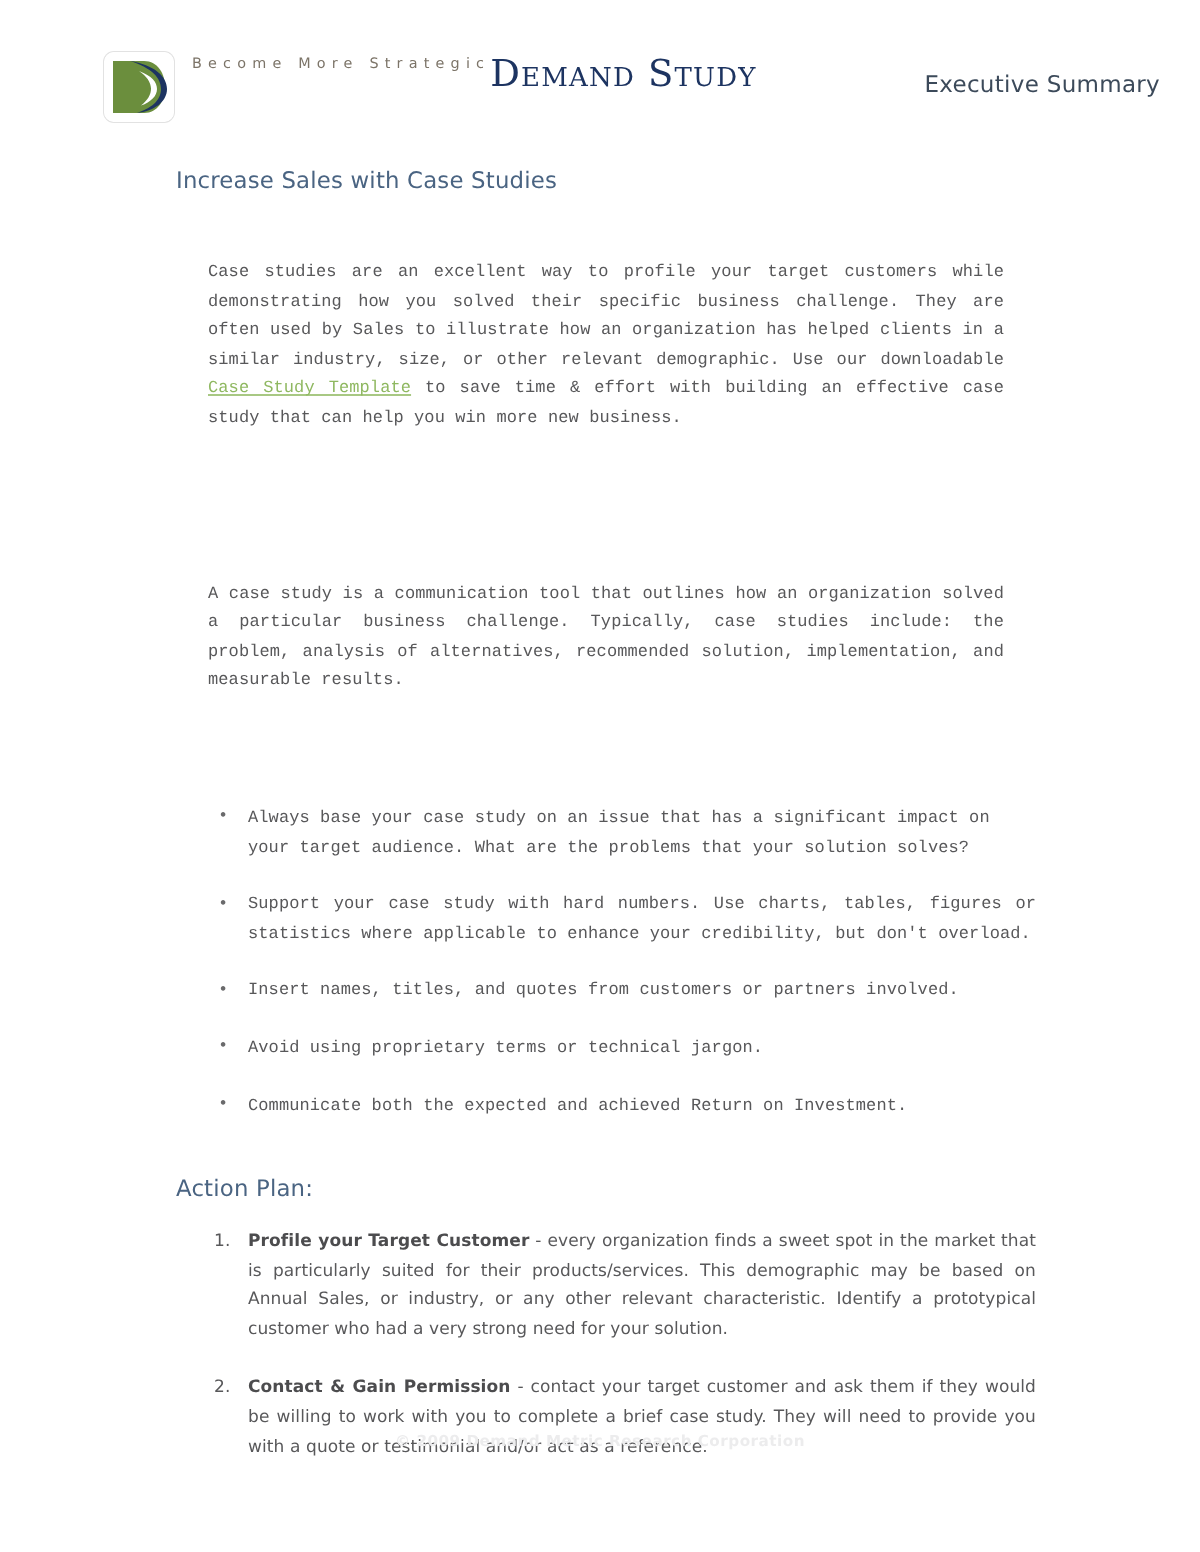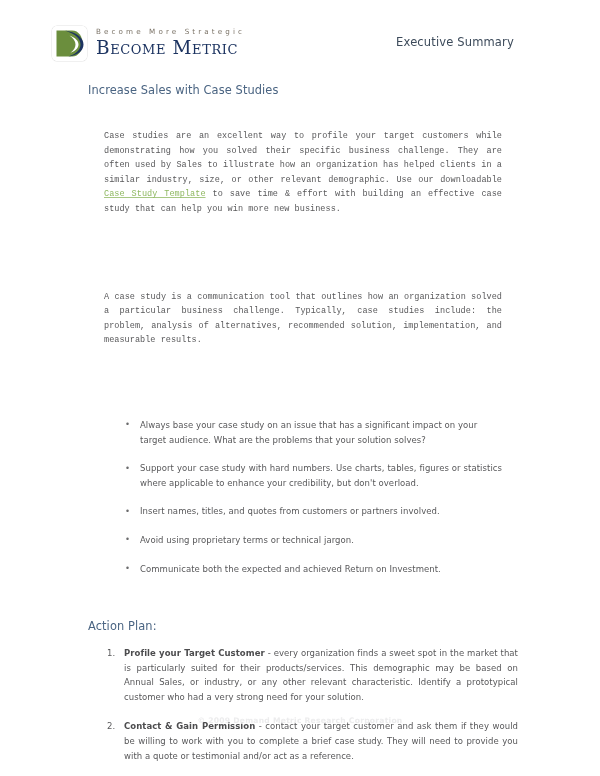--- a/index.html
+++ b/index.html
@@ -48,21 +48,21 @@
     position: relative;
     background: #ffffff;
     box-shadow: 0 0 0 0.5px #e2e2e2;
   }
   .logo-mark svg { display: block; }
 
   .logo-words {
     margin-left: 9px;
     padding-top: 1px;
     display: flex;
-    flex-direction: column;
+    flex-direction: row;
   }
 
   .logo-tagline {
     font-family: "DejaVu Sans", sans-serif;
     font-size: 7.2px;
     letter-spacing: 3.1px;
     color: #7c7468;
     line-height: 10px;
     white-space: nowrap;
   }
@@ -76,21 +76,21 @@
     white-space: nowrap;
     font-variant: small-caps;
     font-weight: normal;
   }
 
   .header-title {
     position: absolute;
     left: 330px;
     top: 35px;
     width: 250px;
-    text-align: center;
+    text-align: right;
     font-size: 11.5px;
     color: #3c4a5a;
     letter-spacing: 0.15px;
     white-space: nowrap;
   }
 
   
   .content {
     position: absolute;
     left: 88px;
@@ -122,23 +122,24 @@
   .sp-heading-to-list { height: 12px; }
 
   a.doc-link {
     color: #8fb861;
     text-decoration: underline;
     text-decoration-color: #a8c883;
   }
 
   
   ul.bullets {
-    margin: 16px;
+    margin: 0;
     padding: 0;
     list-style: none;
+    font-family: Liberation Mono, monospace;
   }
   ul.bullets > li {
     position: relative;
     padding-left: 36px;
     margin-bottom: 14px;
     font-size: 8.5px;
     line-height: 14.6px;
     color: #58585a;
     text-align: justify;
     letter-spacing: 0.05px;
@@ -210,21 +211,21 @@
       <div class="logo-mark">
         <svg width="35" height="35" viewBox="0 0 35 35">
           <rect x="0" y="0" width="35" height="35" rx="5" ry="5" fill="#ffffff"></rect>
           <path d="M4.5 4.5 H20 C27 4.5 30.5 11 30.5 17.5 C30.5 24 27 30.5 20 30.5 H4.5 Z" fill="#6b8e3d"></path>
           <path d="M13 4.5 C25 6.5 31.5 12 31.5 18.5 C31.5 25 25 29.5 16.5 30.5 C25.5 27.5 28.5 23 28.5 18.5 C28.5 13 24 8 13 4.5 Z" fill="#1d3461"></path>
           <path d="M17.5 9.5 C24 12 26.5 15 26.5 18.5 C26.5 22 23.5 25 18.5 26.8 C22 24 23.5 21.2 23.5 18.4 C23.5 15.2 21.3 12 17.5 9.5 Z" fill="#ffffff"></path>
         </svg>
       </div>
       <div class="logo-words">
         <div class="logo-tagline">Become More Strategic</div>
-        <div class="logo-name">Become Metric</div>
+        <div class="logo-name">Demand Study</div>
       </div>
     </div>
 
     <div class="header-title">Executive Summary</div>
   </div>
 
   <div class="content">
 
     <h2 class="section-heading">Increase Sales with Case Studies</h2>
     <div class="sp-heading-to-para"></div>

